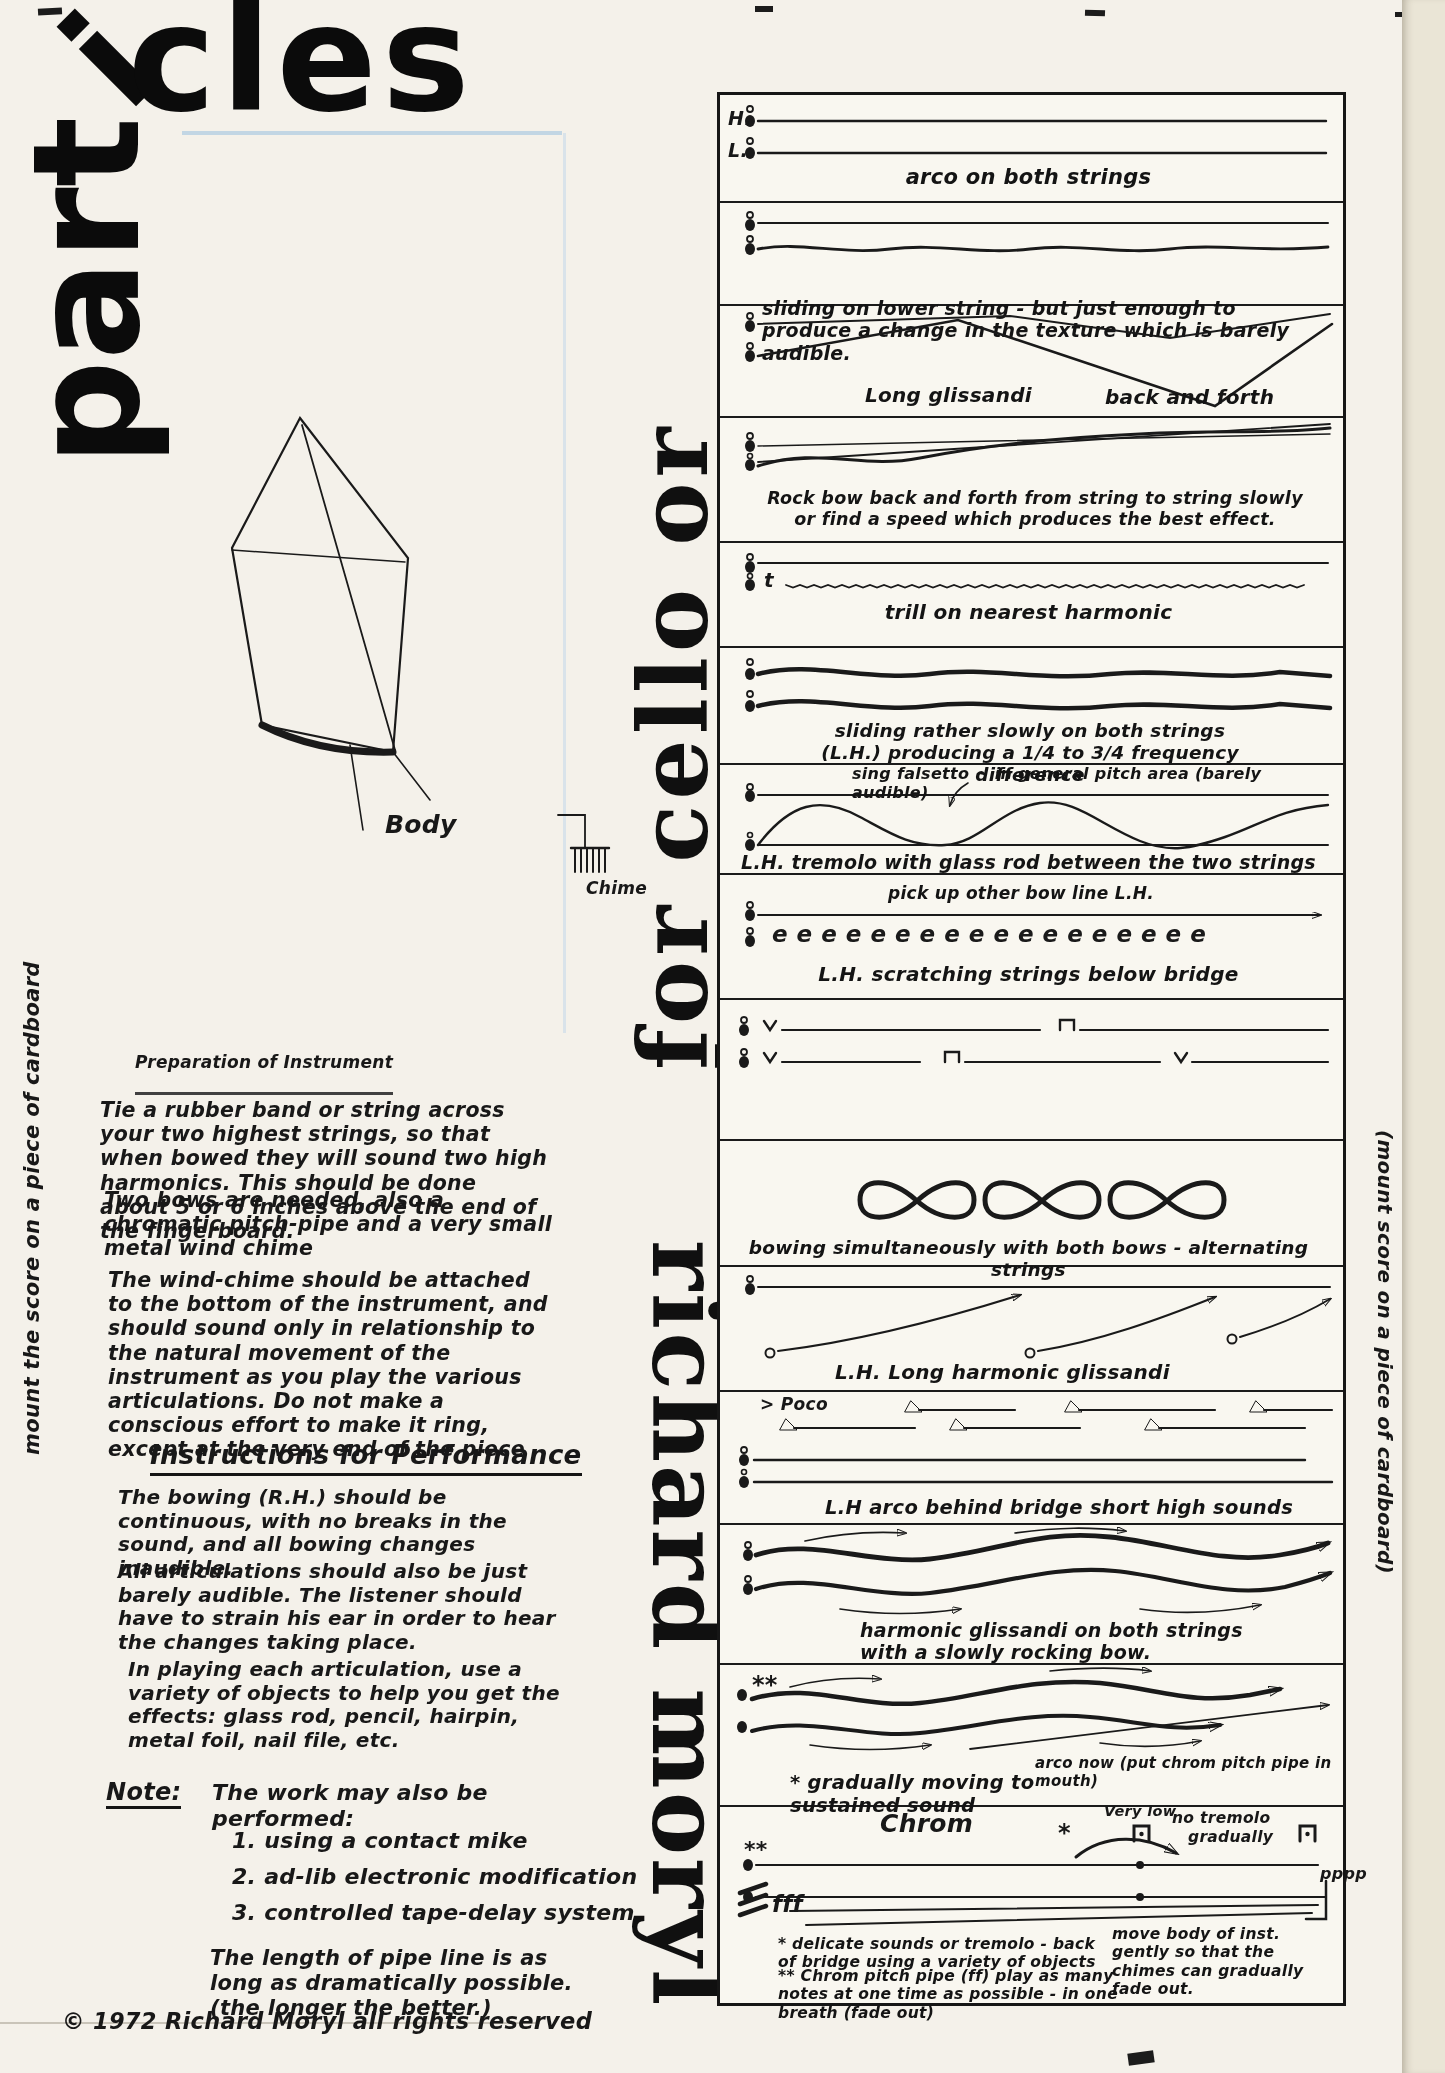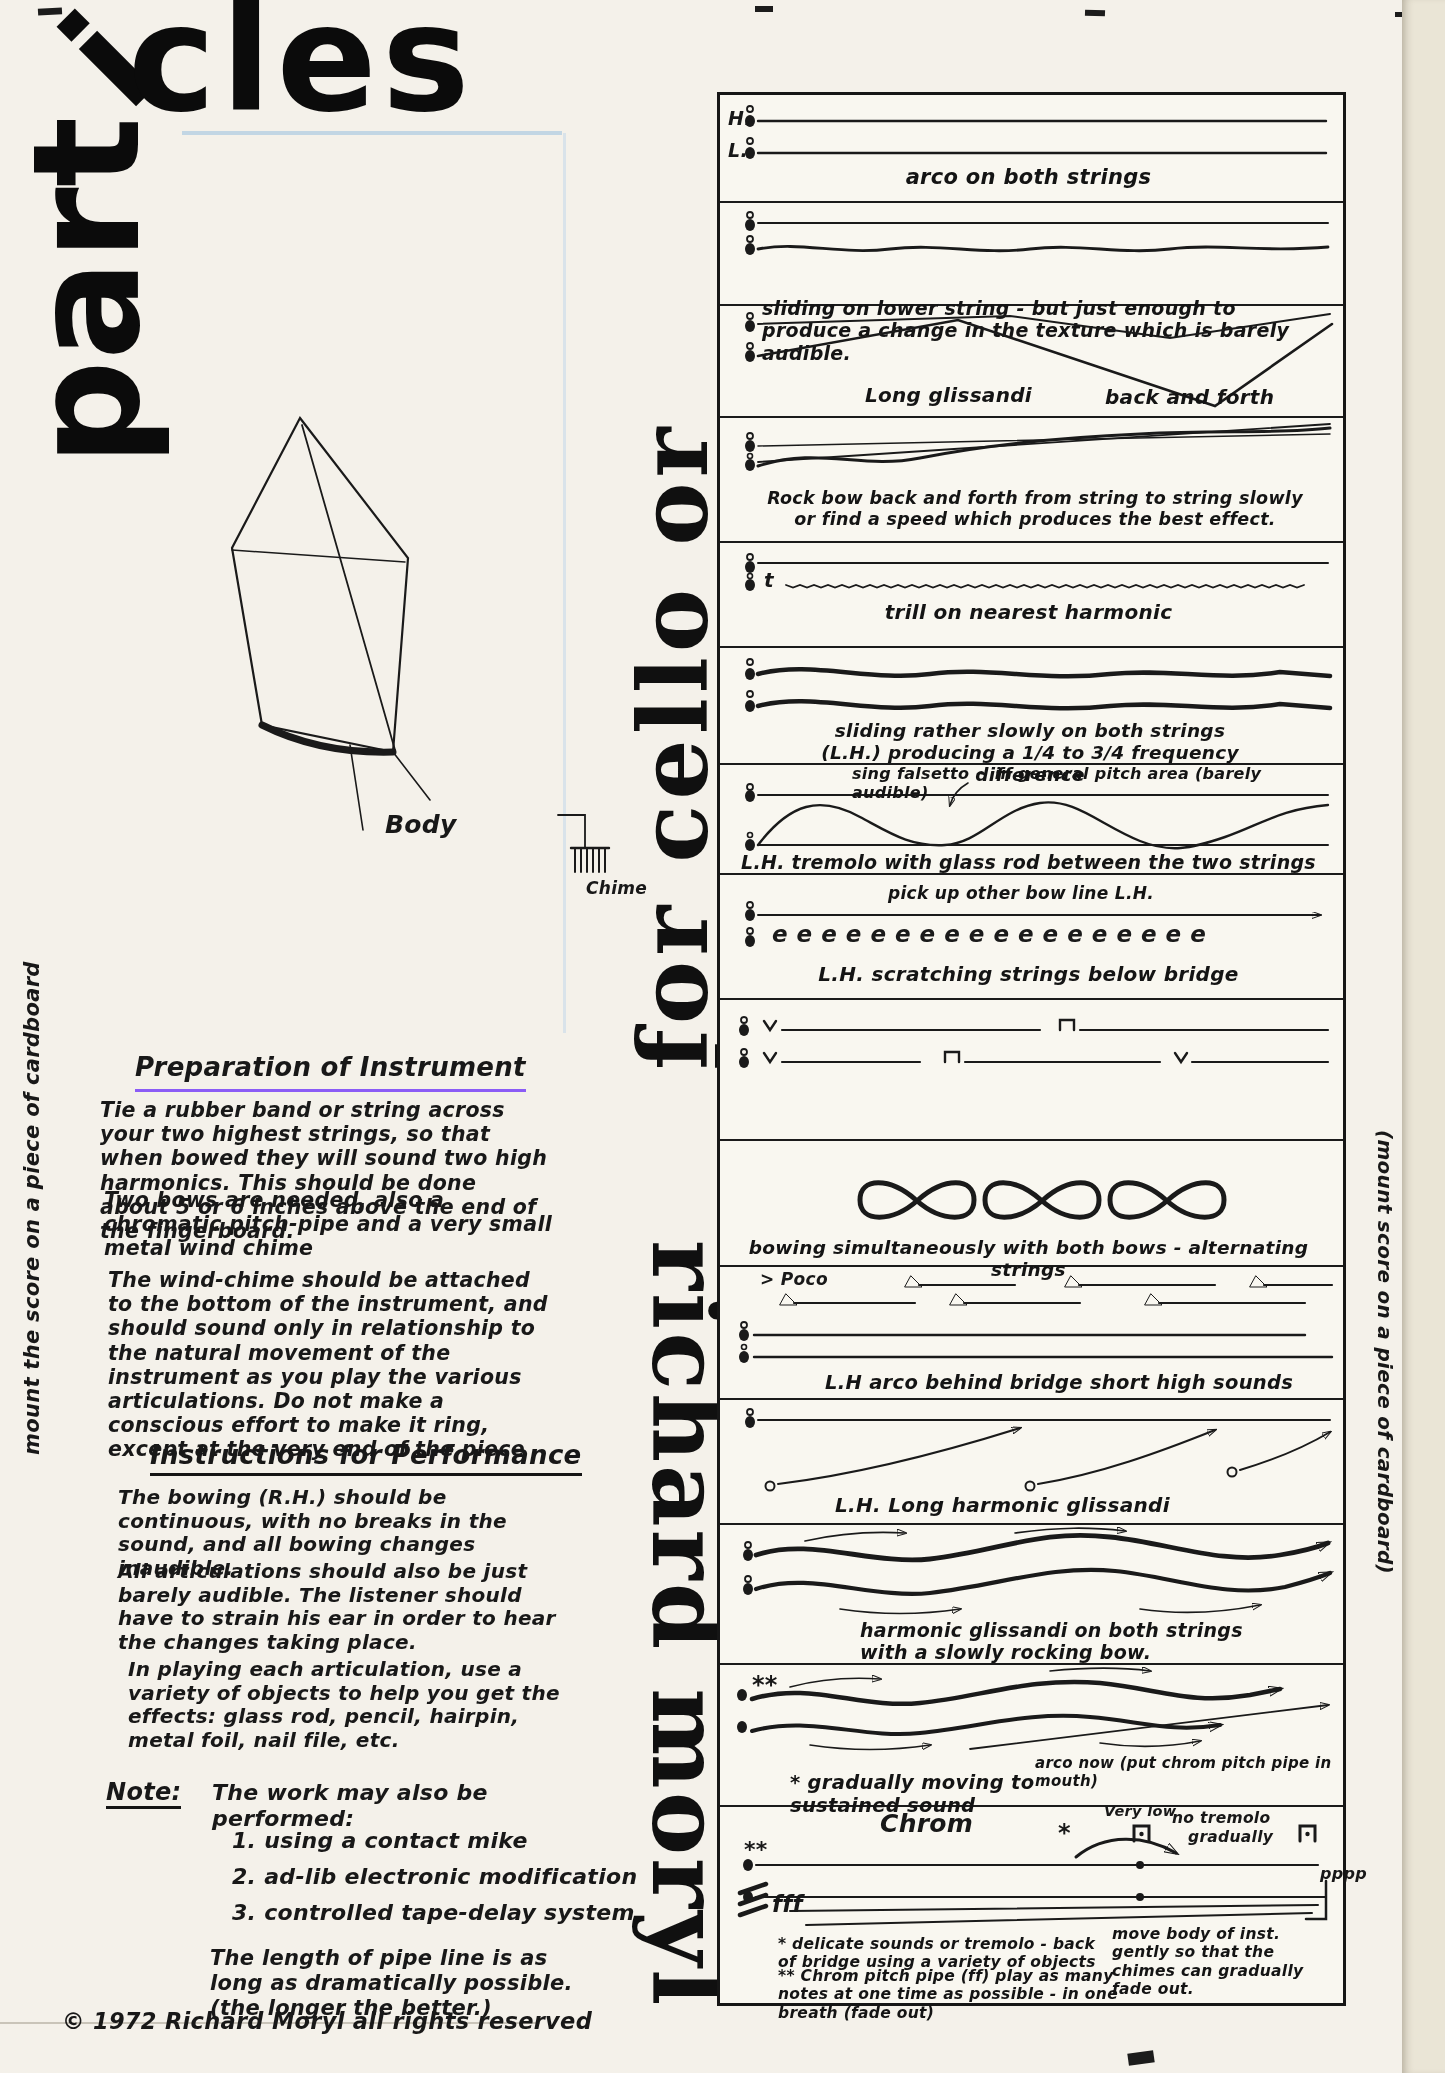--- a/index.html
+++ b/index.html
@@ -55,21 +55,21 @@
     <path d="M62 325 Q120 354 193 352" stroke-width="7"></path>
     <path d="M193 352 L230 400" stroke-width="1.6"></path>
     <path d="M150 345 L163 430" stroke-width="1.6"></path>
     <path d="M358 415 L385 415 L385 448" stroke-width="1.8"></path>
     <path d="M371 448 L409 448" stroke-width="2.4"></path>
     <path d="M375 448 V472 M381 448 V472 M387 448 V472 M393 448 V472 M399 448 V472 M405 448 V472" stroke-width="2"></path>
   </svg>
   <div class="abs hand" style="left:385px;top:810px;font-size:25px;">Body</div>
   <div class="abs hand" style="left:586px;top:878px;font-size:17px;">Chime</div>
 
-  <div class="abs hand" style="left:135px;top:1052px;font-size:26px;border-bottom:3px solid #8b5cf6;padding-bottom:6px;">Preparation of Instrument</div>
+  <div class="abs hand" style="left:135px;top:1052px;font-size:17px;border-bottom:3px solid #404040;padding-bottom:20px;">Preparation of Instrument</div>
   <div class="abs hand" style="left:100px;top:1098px;width:452px;font-size:20.5px;">Tie a rubber band or string across your two highest strings, so that when bowed they will sound two high harmonics. This should be done about 5 or 6 inches above the end of the fingerboard.</div>
   <div class="abs hand" style="left:104px;top:1188px;width:452px;font-size:20.5px;">Two bows are needed, also a chromatic pitch-pipe and a very small metal wind chime</div>
   <div class="abs hand" style="left:108px;top:1268px;width:452px;font-size:20.5px;">The wind-chime should be attached to the bottom of the instrument, and should sound only in relationship to the natural movement of the instrument as you play the various articulations. Do not make a conscious effort to make it ring, except at the very end of the piece</div>
 
   <div class="abs hand" style="left:150px;top:1440px;font-size:26px;border-bottom:3px solid #151515;padding-bottom:2px;">Instructions for Performance</div>
   <div class="abs hand" style="left:118px;top:1486px;width:445px;font-size:20px;">The bowing (R.H.) should be continuous, with no breaks in the sound, and all bowing changes inaudible.</div>
   <div class="abs hand" style="left:118px;top:1560px;width:445px;font-size:20px;">All articulations should also be just barely audible. The listener should have to strain his ear in order to hear the changes taking place.</div>
   <div class="abs hand" style="left:128px;top:1658px;width:440px;font-size:20px;">In playing each articulation, use a variety of objects to help you get the effects: glass rod, pencil, hairpin, metal foil, nail file, etc.</div>
 
   <div class="abs hand" style="left:106px;top:1778px;font-size:24px;border-bottom:3px solid #151515;">Note:</div>
@@ -217,20 +217,35 @@
       </svg>
     </div>
 
     <div class="panel" style="height:126px;">
       <svg width="617" height="123">
         <path transform="translate(140,30)" d="M0 29 C0 6 30 6 56 29 C82 52 114 52 114 29 C114 6 84 6 58 29 C32 52 0 52 0 29 Z" stroke-width="5"></path>
         <path transform="translate(265,30)" d="M0 29 C0 6 30 6 56 29 C82 52 114 52 114 29 C114 6 84 6 58 29 C32 52 0 52 0 29 Z" stroke-width="5"></path>
         <path transform="translate(390,30)" d="M0 29 C0 6 30 6 56 29 C82 52 114 52 114 29 C114 6 84 6 58 29 C32 52 0 52 0 29 Z" stroke-width="5"></path>
       </svg>
       <div class="cap center hand" style="top:96px;font-size:18.5px;">bowing simultaneously with both bows - alternating strings</div>
+    </div>
+
+    <div class="panel" style="height:125px;">
+      <svg width="617" height="122">
+        <circle cx="30" cy="12" r="3" stroke="#1a1a1a" stroke-width="1.8" fill="none"></circle>
+          <ellipse cx="30" cy="22" rx="5" ry="6" fill="#1a1a1a" stroke="none"></ellipse>
+        <path d="M38 20 H610" stroke-width="2"></path>
+        <circle cx="50" cy="86" r="4.5" stroke="#1a1a1a" stroke-width="2" fill="none"></circle>
+        <path d="M58 84 C140 74 230 50 300 28" stroke-width="2" marker-end="url(#ah)"></path>
+        <circle cx="310" cy="86" r="4.5" stroke="#1a1a1a" stroke-width="2" fill="none"></circle>
+        <path d="M318 84 C380 74 440 52 495 30" stroke-width="2" marker-end="url(#ah)"></path>
+        <circle cx="512" cy="72" r="4.5" stroke="#1a1a1a" stroke-width="2" fill="none"></circle>
+        <path d="M520 70 C560 58 590 44 610 32" stroke-width="2" marker-end="url(#ah)"></path>
+      </svg>
+      <div class="cap hand" style="left:115px;top:94px;font-size:20px;">L.H. Long harmonic glissandi</div>
     </div>
 
     <div class="panel" style="height:133px;">
       <svg width="617" height="130">
         <path d="M185 20 l17 0 l-11 -11 z" fill="#1a1a1a" stroke="none"></path>
           <path d="M199 18 H295" stroke-width="2.2"></path>
         <path d="M345 20 l17 0 l-11 -11 z" fill="#1a1a1a" stroke="none"></path>
           <path d="M359 18 H495" stroke-width="2.2"></path>
         <path d="M530 20 l17 0 l-11 -11 z" fill="#1a1a1a" stroke="none"></path>
           <path d="M544 18 H612" stroke-width="2.2"></path>
@@ -244,35 +259,20 @@
           <ellipse cx="24" cy="68" rx="5" ry="6" fill="#1a1a1a" stroke="none"></ellipse>
         <path d="M34 68 H585" stroke-width="2.4"></path>
         <circle cx="24" cy="80" r="2.5" stroke="#1a1a1a" stroke-width="1.6" fill="none"></circle>
           <ellipse cx="24" cy="90" rx="5" ry="6" fill="#1a1a1a" stroke="none"></ellipse>
         <path d="M34 90 H612" stroke-width="2.4"></path>
       </svg>
       <span class="abs hand" style="left:40px;top:2px;font-size:17px;">&gt; Poco</span>
       <div class="cap hand" style="left:105px;top:104px;font-size:19.5px;">L.H arco behind bridge short high sounds</div>
     </div>
 
-    <div class="panel" style="height:125px;">
-      <svg width="617" height="122">
-        <circle cx="30" cy="12" r="3" stroke="#1a1a1a" stroke-width="1.8" fill="none"></circle>
-          <ellipse cx="30" cy="22" rx="5" ry="6" fill="#1a1a1a" stroke="none"></ellipse>
-        <path d="M38 20 H610" stroke-width="2"></path>
-        <circle cx="50" cy="86" r="4.5" stroke="#1a1a1a" stroke-width="2" fill="none"></circle>
-        <path d="M58 84 C140 74 230 50 300 28" stroke-width="2" marker-end="url(#ah)"></path>
-        <circle cx="310" cy="86" r="4.5" stroke="#1a1a1a" stroke-width="2" fill="none"></circle>
-        <path d="M318 84 C380 74 440 52 495 30" stroke-width="2" marker-end="url(#ah)"></path>
-        <circle cx="512" cy="72" r="4.5" stroke="#1a1a1a" stroke-width="2" fill="none"></circle>
-        <path d="M520 70 C560 58 590 44 610 32" stroke-width="2" marker-end="url(#ah)"></path>
-      </svg>
-      <div class="cap hand" style="left:115px;top:94px;font-size:20px;">L.H. Long harmonic glissandi</div>
-    </div>
-
     <div class="panel" style="height:140px;">
       <svg width="617" height="137">
         <circle cx="28" cy="20" r="3" stroke="#1a1a1a" stroke-width="1.8" fill="none"></circle>
           <ellipse cx="28" cy="30" rx="5" ry="6" fill="#1a1a1a" stroke="none"></ellipse>
         <circle cx="28" cy="54" r="3" stroke="#1a1a1a" stroke-width="1.8" fill="none"></circle>
           <ellipse cx="28" cy="64" rx="5" ry="6" fill="#1a1a1a" stroke="none"></ellipse>
         <path d="M36 30 C90 12 150 40 210 34 C280 26 320 4 390 12 C450 18 500 40 560 30 C585 26 598 22 608 18" stroke-width="4.8" marker-end="url(#ah2)"></path>
         <path d="M36 64 C90 46 150 74 210 68 C280 60 330 40 395 46 C455 52 505 74 565 62 C588 56 600 52 610 48" stroke-width="4.2" marker-end="url(#ah2)"></path>
         <path d="M85 16 C120 8 150 6 185 8" stroke-width="1.7" marker-end="url(#ah)"></path>
         <path d="M295 8 C340 2 370 2 405 6" stroke-width="1.7" marker-end="url(#ah)"></path>

